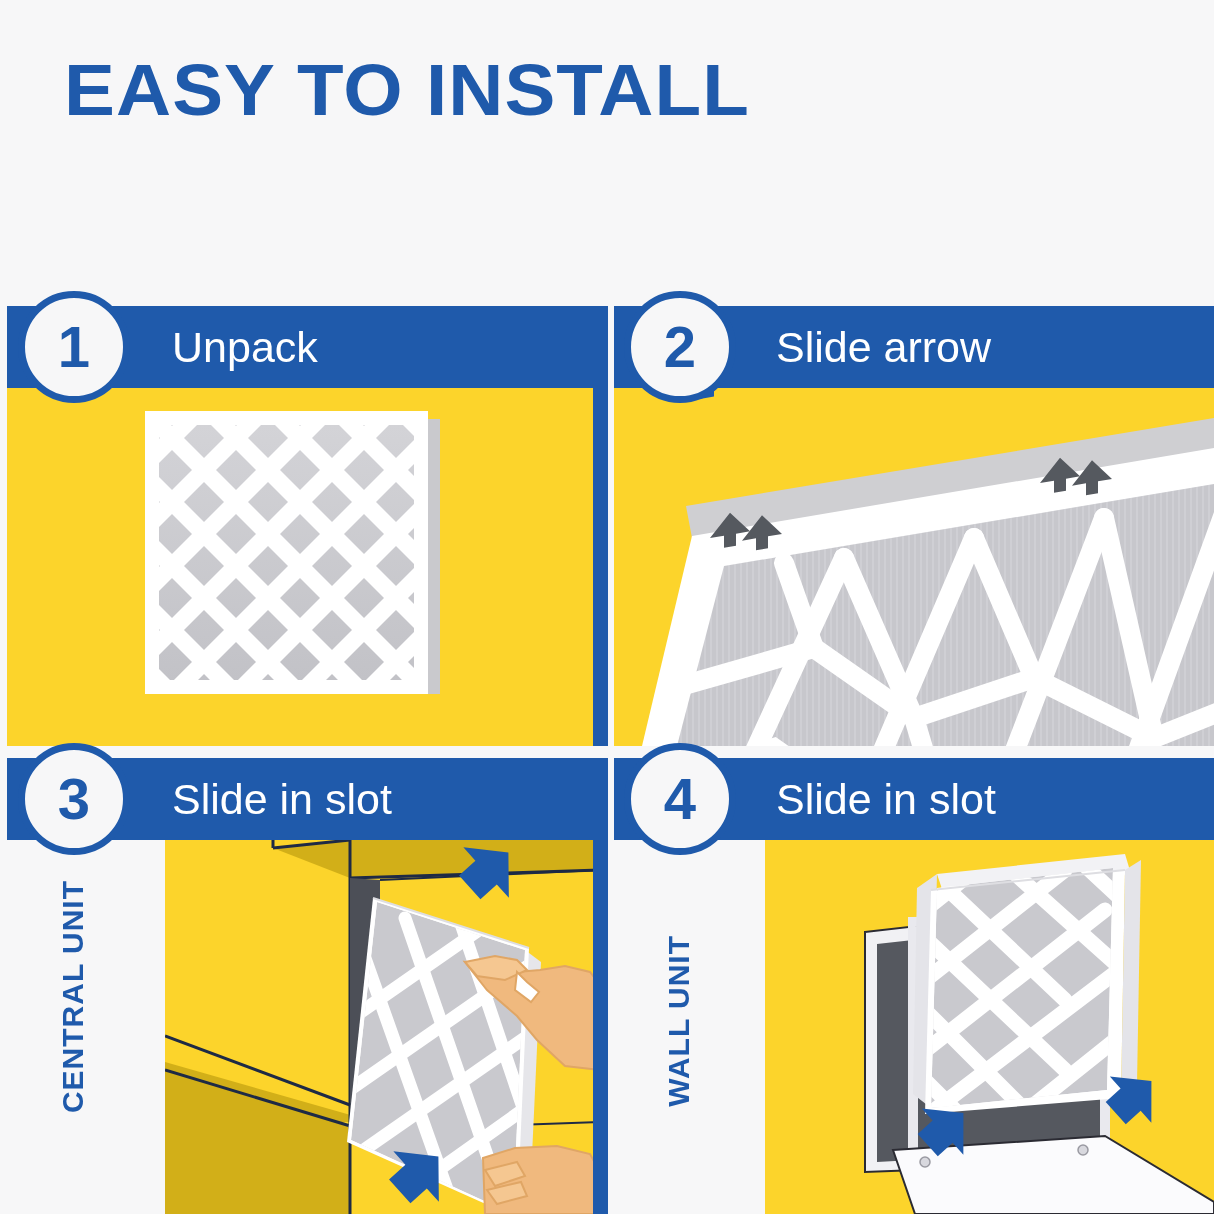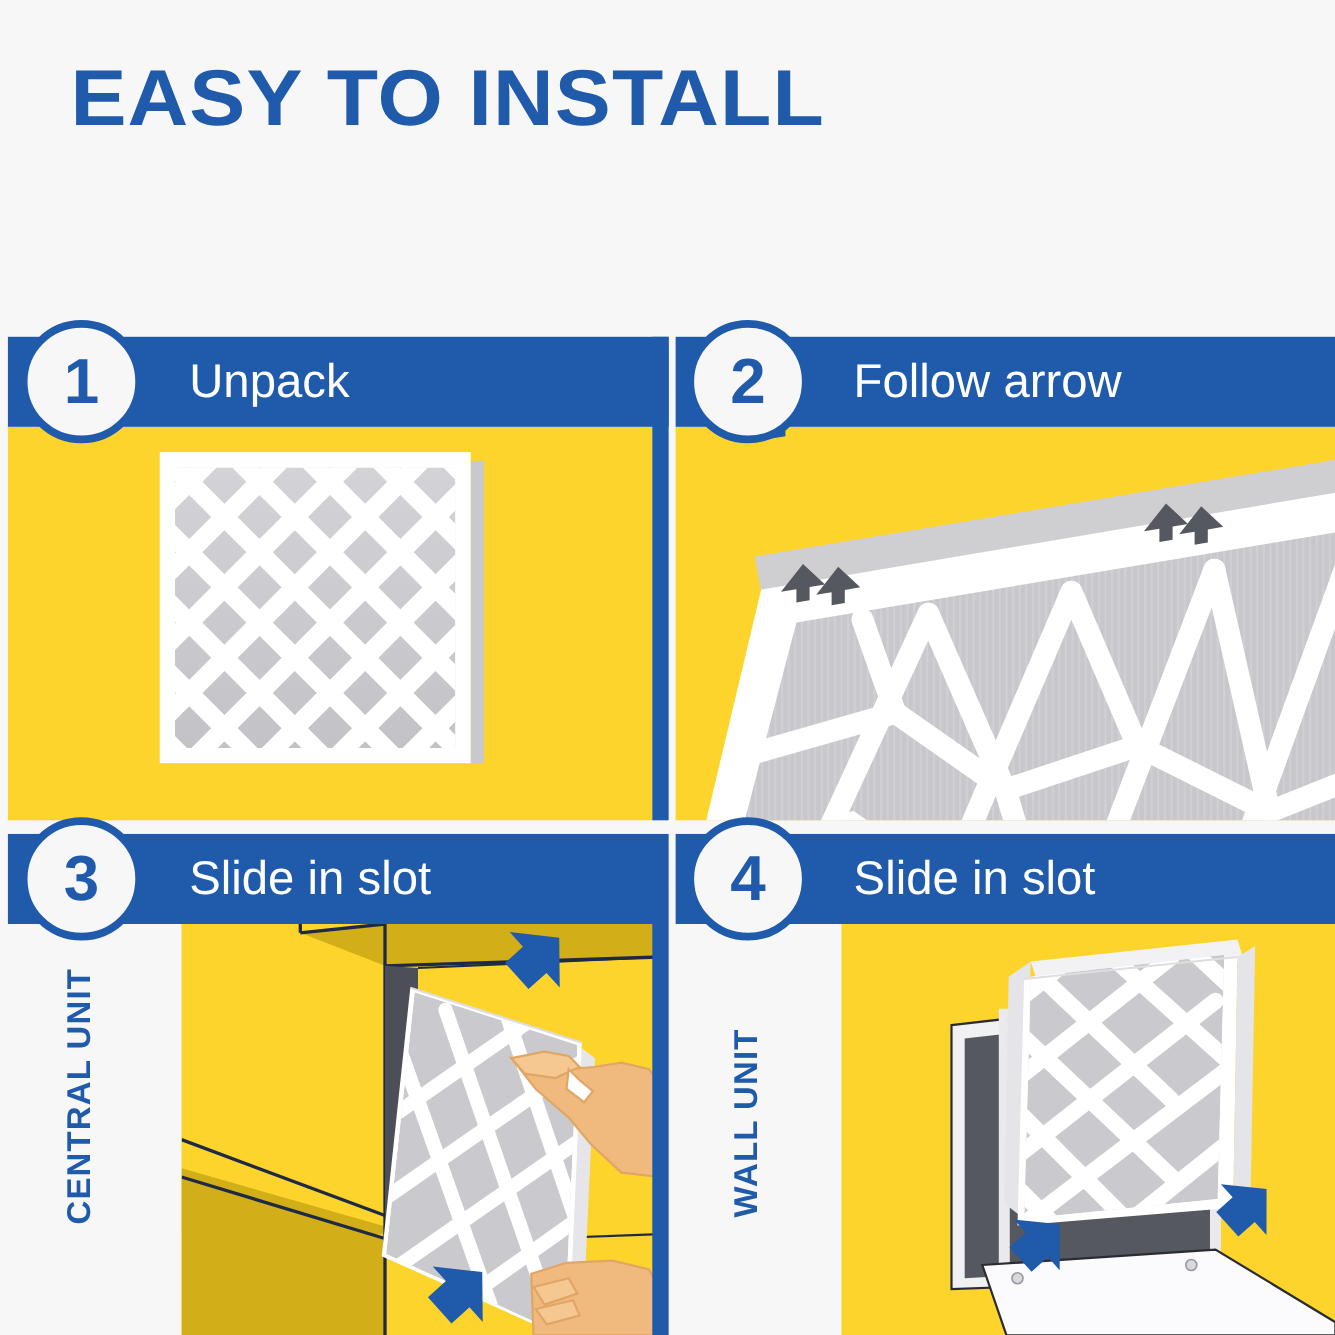--- a/index.html
+++ b/index.html
@@ -196,21 +196,21 @@
             <g transform="translate(330,-40) skewY(-9.5)">
               <polygon points="0,26 16,26 16,40 30,40 30,26 46,26 23,0"></polygon>
               <polygon points="38,36 54,36 54,50 68,50 68,36 84,36 61,10"></polygon>
             </g>
           </g>
         </svg>
       </div>
     </div>
 
     <div class="step-bar" style="left:0;top:0;width:600px;">
-      <span class="step-label" style="margin-left:162px;">Follow arrow</span>
+      <span class="step-label" style="margin-left:162px;">Slide arrow</span>
     </div>
   </div>
   <div class="step-circle" style="left:624px;top:291px;">
     <span>2</span>
   </div>
 
   <div class="panel" style="left:7px;top:758px;width:601px;height:456px;">
 
     <div class="panel-art" style="left:158px;top:82px;width:435px;height:374px;">
       <svg width="435" height="374" viewBox="0 0 435 374">

